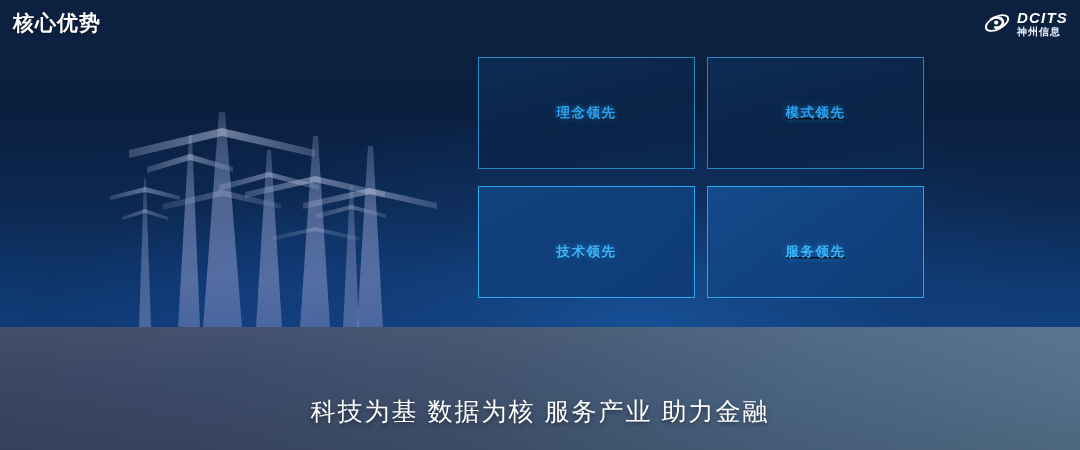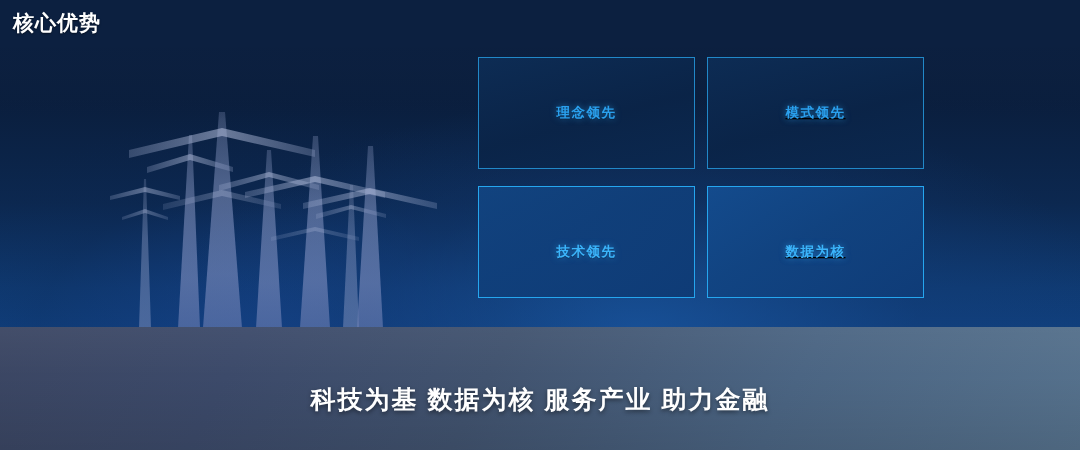--- a/index.html
+++ b/index.html
@@ -145,25 +145,25 @@
     text-shadow: 0 0 6px rgba(47,168,242,0.55), 0 1px 1px rgba(0,0,0,0.35);
     white-space: nowrap;
   }
   .card.r0 .card-label { color: #2aa0ee; }
   .card.r1 .card-label { color: #3bb4fb; margin-top: 20px; }
 
   
   .slogan {
     position: absolute;
     left: 0;
-    top: 383px;
+    top: 395px;
     width: 1080px;
     text-align: center;
     font-size: 25px;
-    font-weight: bold;
+    font-weight: normal;
     color: #ffffff;
     letter-spacing: 2px;
     text-shadow: 0 2px 4px rgba(0,0,0,0.45);
     white-space: nowrap;
   }
 </style>
 </head>
 <body>
 
 <div class="slide">
@@ -233,37 +233,52 @@
 
   <div class="sky-veil"></div>
 
   <div class="ground">
     <div class="ground-sheen"></div>
   </div>
 
   <div class="header">
     <div class="page-title">核心优势</div>
 
+    <div class="logo">
+      <span class="logo-mark">
+        <svg width="28" height="26" viewBox="0 0 28 26" xmlns="http://www.w3.org/2000/svg">
+          <g fill="none" stroke="#ffffff" stroke-width="1.9" stroke-linecap="round">
+            <ellipse cx="14" cy="13" rx="12.2" ry="6.2" transform="rotate(-28 14 13)"></ellipse>
+            <path d="M8.5 9.2 C 12.5 6.4, 18.5 7.2, 19.8 11.2 C 21.0 15.0, 16.6 18.4, 12.2 17.4" stroke-width="2.6"></path>
+          </g>
+          <circle cx="13.2" cy="12.6" r="2.1" fill="#ffffff"></circle>
+        </svg>
+      </span>
+      <span class="logo-text">
+        <span class="logo-en">DCITS</span>
+        <span class="logo-cn">神州信息</span>
+      </span>
+    </div>
   </div>
 
   <div class="cards">
 
     <div class="card r0 c0">
       <span class="card-label">理念领先</span>
     </div>
 
     <div class="card r0 c1">
       <span class="card-label">模式领先</span>
     </div>
 
     <div class="card r1 c0">
       <span class="card-label">技术领先</span>
     </div>
 
     <div class="card r1 c1">
-      <span class="card-label">数据为核</span>
+      <span class="card-label">服务领先</span>
     </div>
 
   </div>
 
   <div class="slogan">科技为基   数据为核   服务产业   助力金融</div>
 
 </div>
 
 </body></html>

